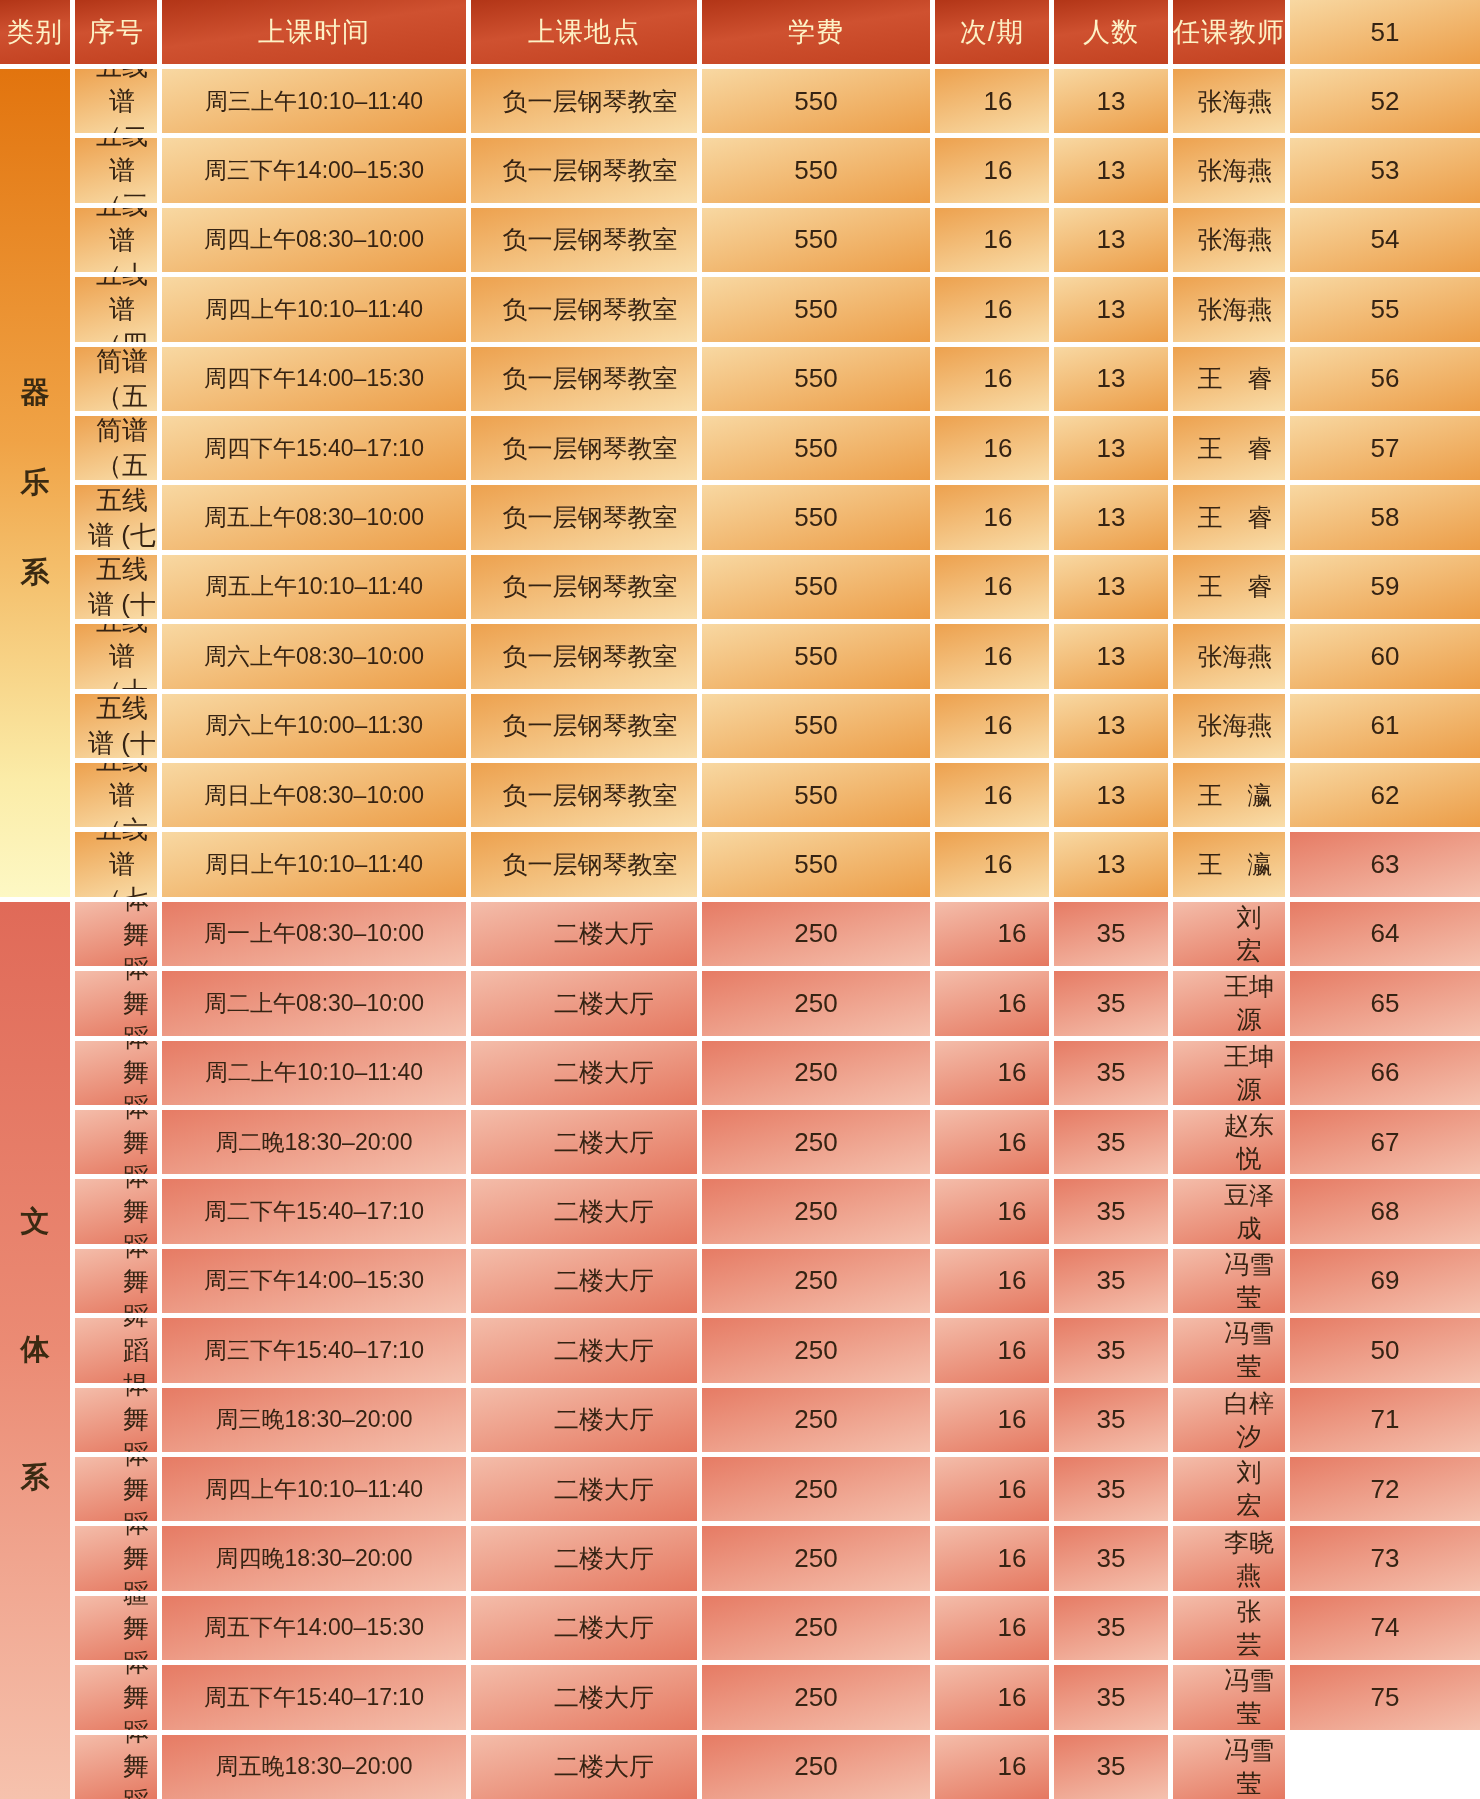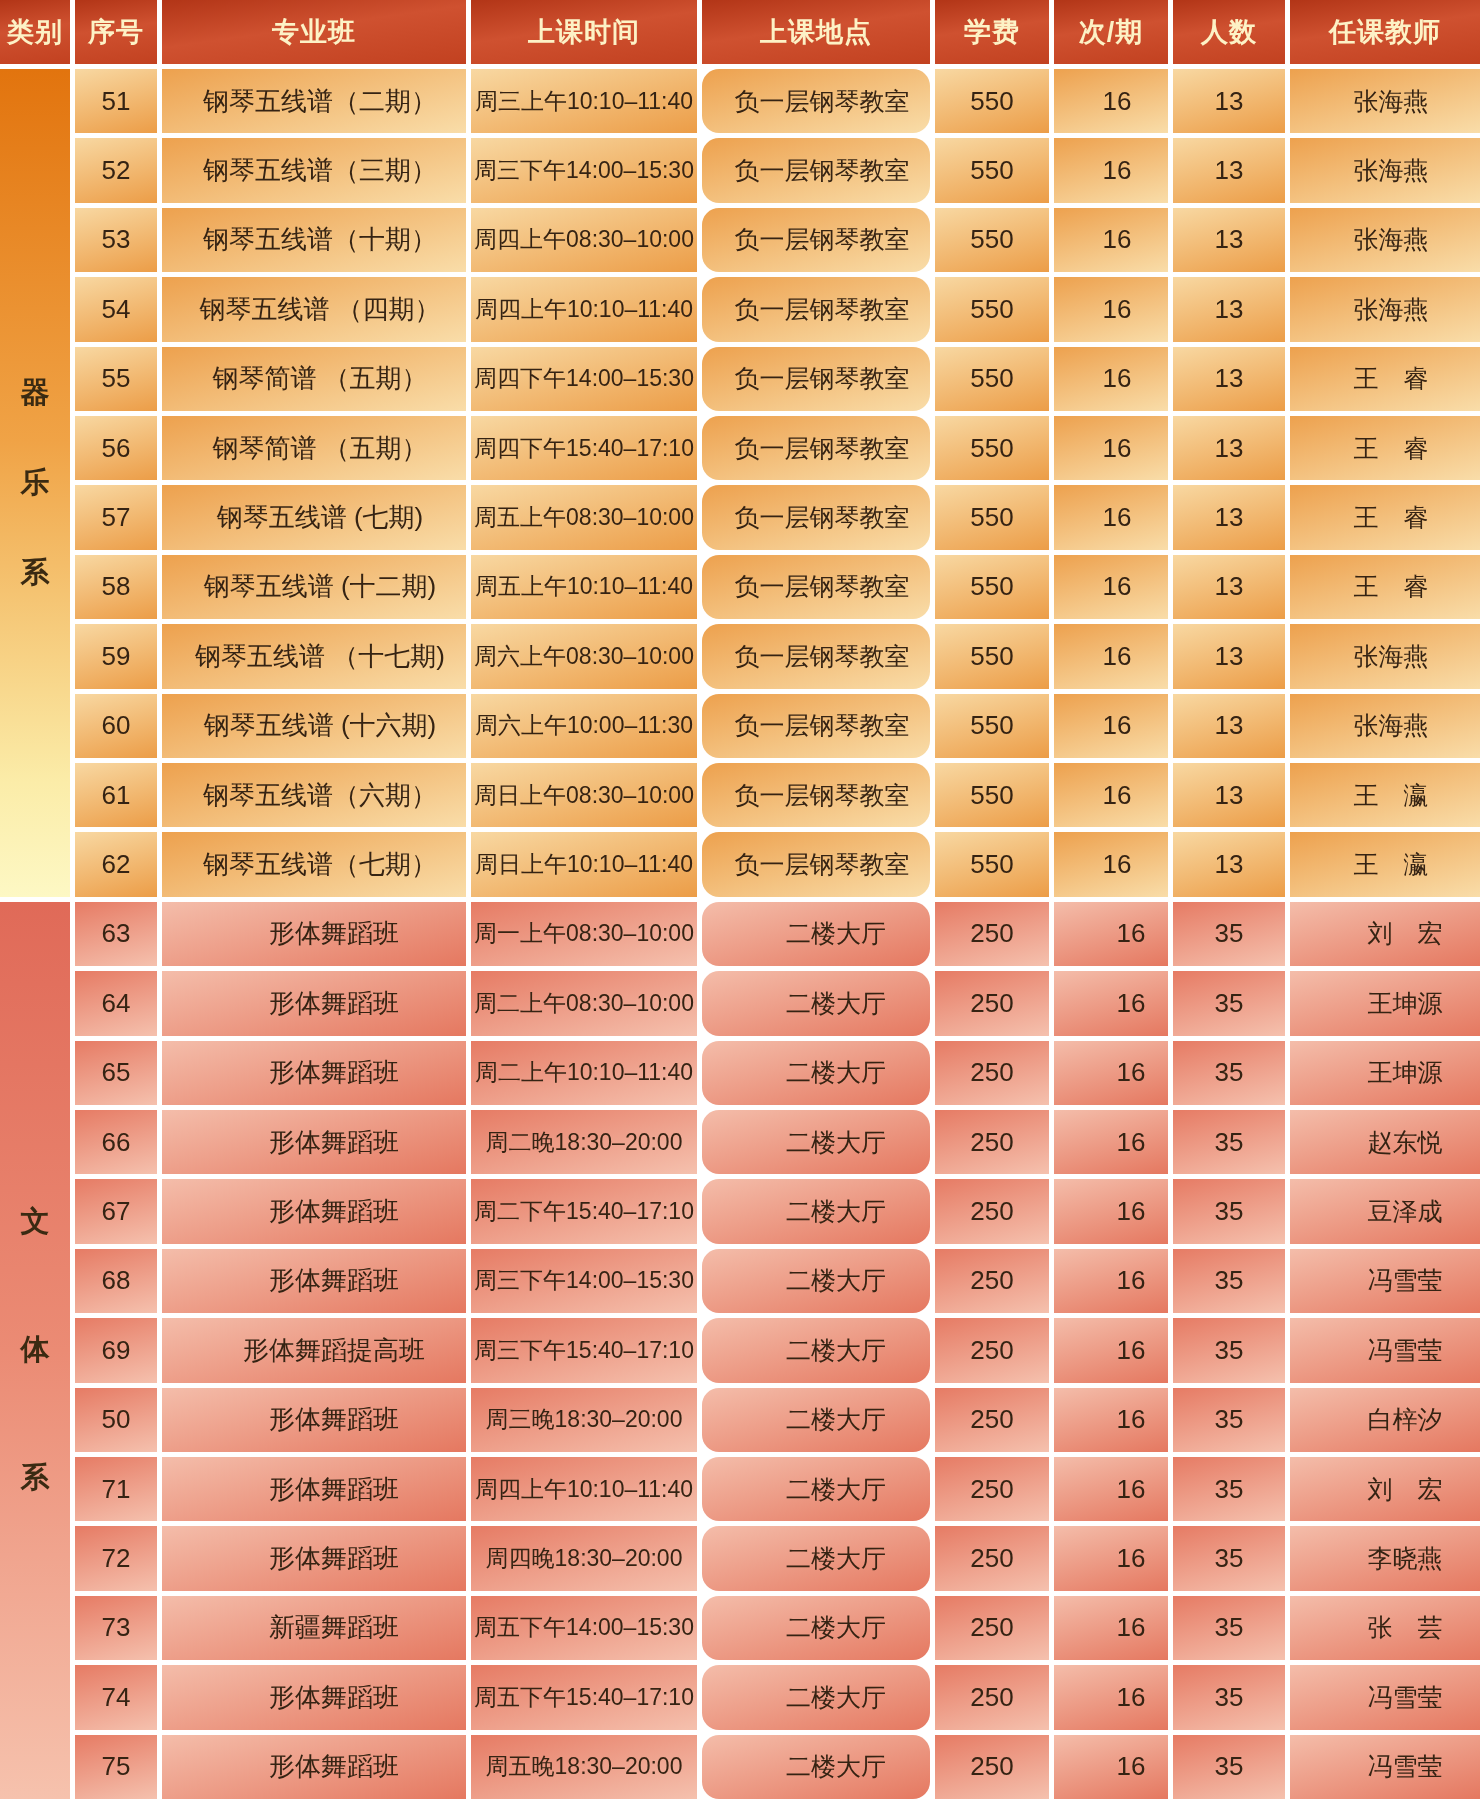--- a/index.html
+++ b/index.html
@@ -15,50 +15,49 @@
     gap:5px;
     background:#ffffff;
   }
   .cell{
     display:flex;align-items:center;justify-content:center;
     text-align:center;color:#352313;overflow:hidden;
   }
   
   .head{
     background:linear-gradient(172deg,#b23517 0%,#cf5130 45%,#c24120 100%);
-    color:#fdf2c6;font-weight:bold;font-size:27px;letter-spacing:1px;
+    color:#fdf2c6;font-weight:normal;font-size:27px;letter-spacing:1px;
     grid-row:1;
   }
   
   .category{
     flex-direction:column;justify-content:center;
     font-weight:bold;font-size:29px;color:#3a2a12;
   }
   .sec0{background:linear-gradient(180deg,#e2740e 0%,#f0a346 45%,#fbeca8 86%,#fdf8c4 100%);gap:50px;}
   .sec1{background:linear-gradient(180deg,#e06a58 0%,#eb8b74 50%,#f6c2ad 100%);gap:88px;}
   
   .trow{display:contents;}
   .orange > .cell:nth-child(2n+1){background:linear-gradient(345deg,#ec9d47 0%,#f8d8a2 100%);}
   .orange > .cell:nth-child(2n)  {background:linear-gradient(165deg,#eda14e 0%,#f9dda9 100%);padding-left:12px;}
   .pink   > .cell:nth-child(2n+1){background:linear-gradient(165deg,#e67b64 0%,#f5c1ae 100%);}
   .pink   > .cell:nth-child(2n)  {background:linear-gradient(345deg,#e57860 0%,#f4bdaa 100%);padding-left:40px;}
   .c-no,.c-fee,.c-sessions,.c-size{font-size:26px;}
   .c-class{font-size:26px;}
-  .c-location{font-size:25px;border-radius:17px;}
+  .c-location{font-size:25px;}
   .c-teacher{font-size:25px;}
   .c-time{flex-direction:row;font-size:23px;line-height:31px;}
 </style>
 </head>
 <body>
 
 <div id="table-wrap">
   <div id="grid">
       <div class="cell head">类别</div>
       <div class="cell head">序号</div>
-      <div class="cell head">专业班</div>
       <div class="cell head">上课时间</div>
       <div class="cell head">上课地点</div>
       <div class="cell head">学费</div>
       <div class="cell head">次/期</div>
       <div class="cell head">人数</div>
       <div class="cell head">任课教师</div>
       <div class="cell category sec0" style="grid-area: 2 / 1 / span 12;">
         <span>器</span>
         <span>乐</span>
         <span>系</span>

